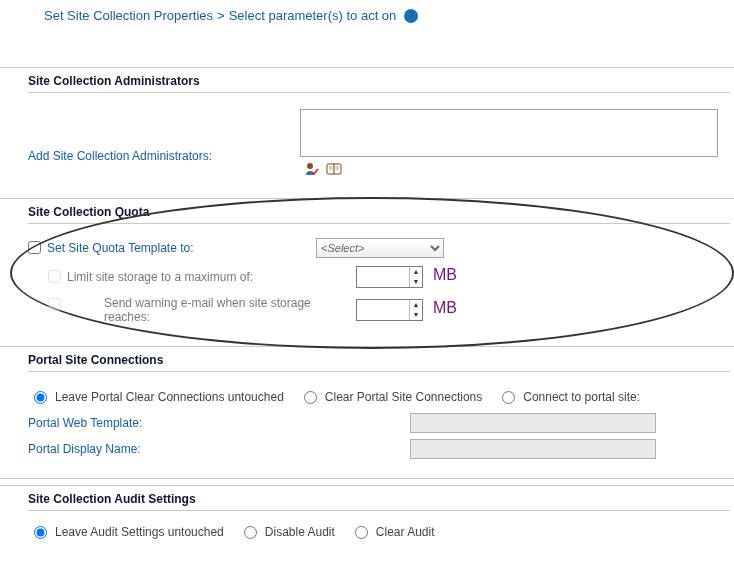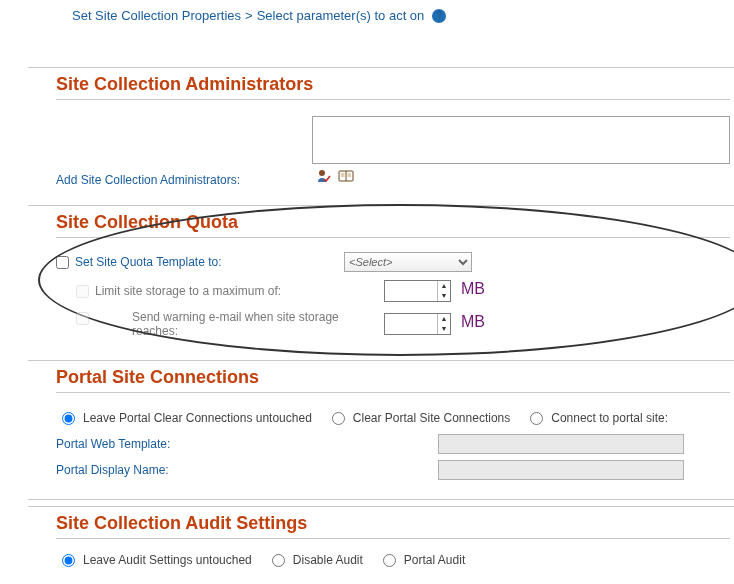--- a/index.html
+++ b/index.html
@@ -6,21 +6,20 @@
     margin: 0;
     padding: 0;
     font-family: "Segoe UI", Tahoma, sans-serif;
     font-size: 12px;
     color: #444;
     background: #fff;
     width: 734px;
   }
   .page {
     padding: 4px 0 10px 0;
-    margin-left: 28px;
   }
   .breadcrumb {
     color: #1a5ea0;
     font-size: 13px;
     padding: 4px 0 0 44px;
     display: flex;
     align-items: center;
     gap: 4px;
   }
   .breadcrumb span { color: #1a5ea0; }
@@ -40,42 +39,41 @@
     border: none;
     border-top: 1px solid #c9c9c9;
     margin: 0;
   }
   .hr-top { margin-top: 44px; }
   .section {
     margin: 0 0 0 28px;
     padding-right: 4px;
   }
   .section-header {
-    color: #c2410c;
-    font-size: 18px;
+    color: #0f172a;
+    font-size: 12px;
     font-weight: 600;
     padding: 6px 0 4px 0;
     border-bottom: 1px solid #c9c9c9;
   }
   .section-body {
     padding: 10px 0 18px 0;
   }
   .row {
     display: flex;
     align-items: center;
     gap: 8px;
     padding: 4px 0;
   }
   .label-col {
     width: 280px;
     flex: 0 0 280px;
     color: #1a5ea0;
     font-size: 12px;
     display: flex;
-    align-items: center;
     gap: 6px;
   }
   .label-col.indent { padding-left: 20px; }
   .label-text { color: #1a5ea0; }
   .label-text.muted { color: #7a7a7a; }
   .field-col {
     flex: 1;
     display: flex;
     gap: 6px;
   }
@@ -149,21 +147,21 @@
   .textarea-like {
     display: block;
     width: 416px;
     height: 46px;
     border: 1px solid #a0a0a0;
     background: #fff;
     margin-left: 0;
   }
   .admin-row {
     display: flex;
-    align-items: flex-end;
+    align-items: flex-start;
     gap: 20px;
     padding: 6px 0 0 0;
   }
   .admin-label {
     width: 252px;
     color: #1a5ea0;
     font-size: 12px;
     padding-top: 40px;
   }
   .admin-right {
@@ -342,19 +340,19 @@
         <label class="radio-option">
           <input type="radio" name="audit" checked="" style="">
           <span>Leave Audit Settings untouched</span>
         </label>
         <label class="radio-option">
           <input type="radio" name="audit" style="">
           <span>Disable Audit</span>
         </label>
         <label class="radio-option">
           <input type="radio" name="audit" style="">
-          <span>Portal Audit</span>
+          <span>Clear Audit</span>
         </label>
       </div>
     </div>
   </div>
 
 </div>
 
 </body></html>

